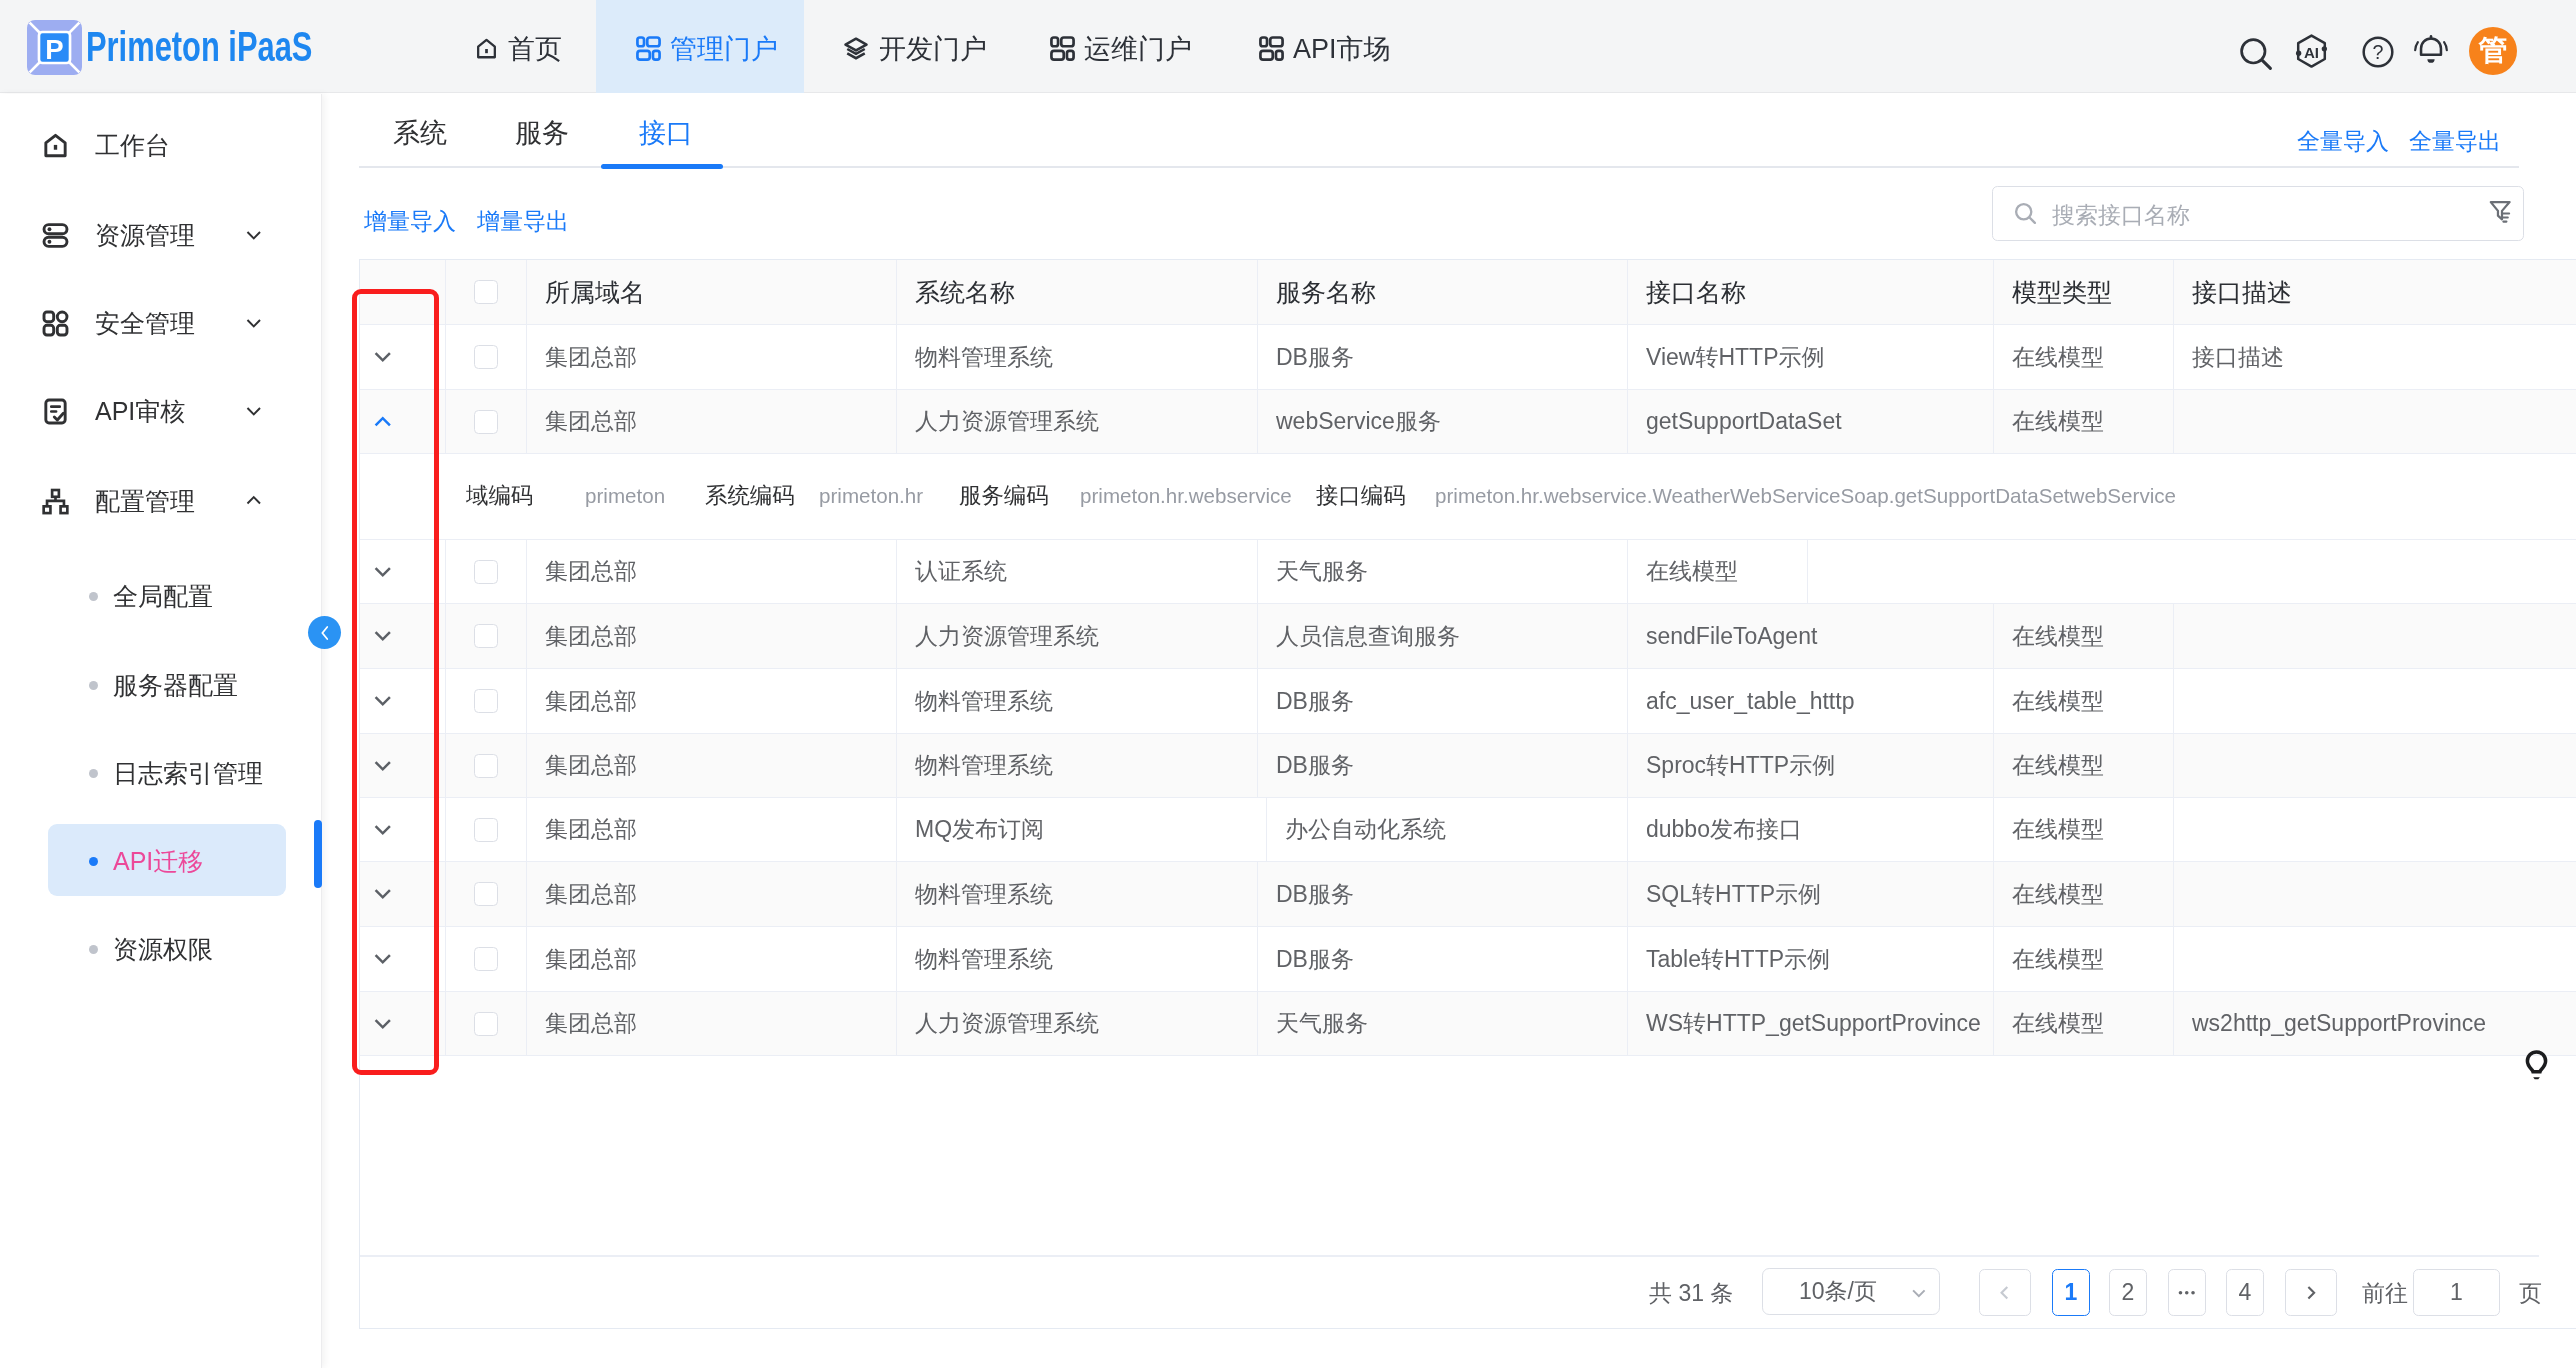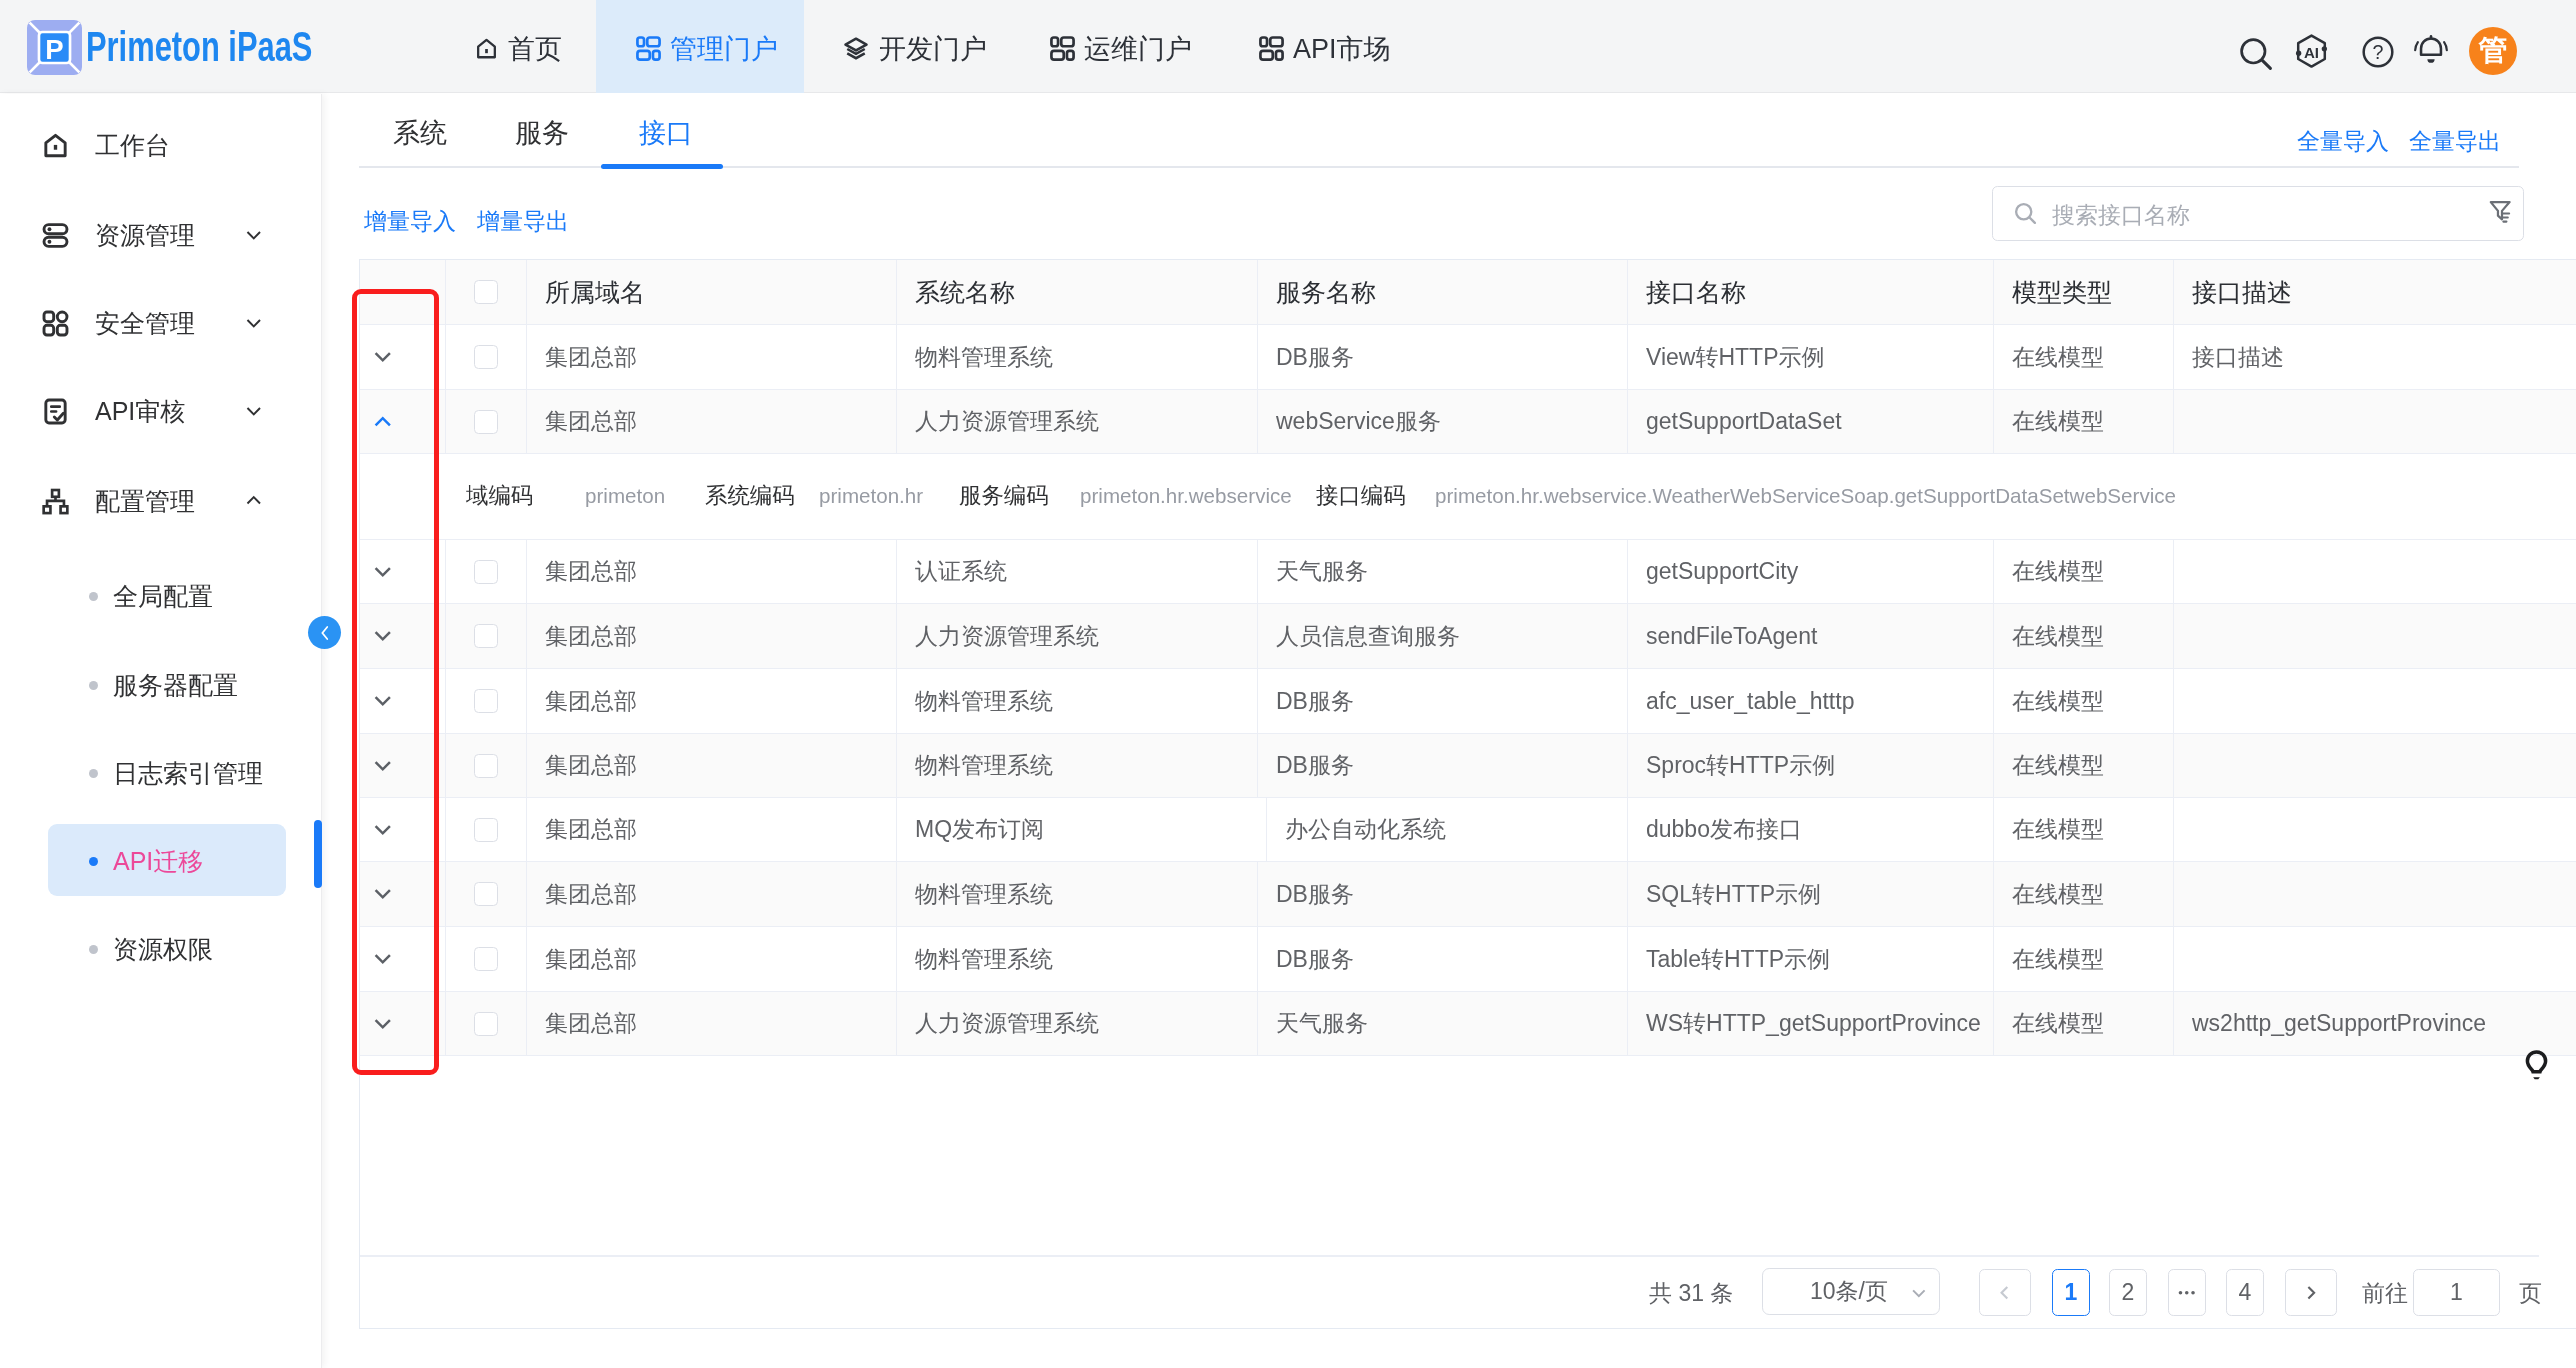--- a/index.html
+++ b/index.html
@@ -296,21 +296,20 @@
         <svg width="21.5" height="21.5" viewBox="0 0 24 24" fill="none">
           <path d="M4 8 L12 16 L20 8" stroke="#5c6066" stroke-width="2.8" fill="none"></path>
         </svg>
       </div>
       <div class="td c1">
         <span class="cb"></span>
       </div>
       <div class="td c2">集团总部</div>
       <div class="td c3">认证系统</div>
       <div class="td c4">天气服务</div>
-      <div class="td c5">getSupportCity</div>
       <div class="td c6">在线模型</div>
       <div class="td c7"></div>
     </div>
 <div class="tr stripe" style="height:65px">
       <div class="td c0">
         <svg width="21.5" height="21.5" viewBox="0 0 24 24" fill="none">
           <path d="M4 8 L12 16 L20 8" stroke="#5c6066" stroke-width="2.8" fill="none"></path>
         </svg>
       </div>
       <div class="td c1">
@@ -415,21 +414,21 @@
       <div class="td c2">集团总部</div>
       <div class="td c3">人力资源管理系统</div>
       <div class="td c4">天气服务</div>
       <div class="td c5">WS转HTTP_getSupportProvince</div>
       <div class="td c6">在线模型</div>
       <div class="td c7">ws2http_getSupportProvince</div>
     </div>
   <div class="pgline"></div>
   <div class="pg" style="left:1289px">共 31 条</div>
   <div class="sel">
-      <span style="margin-left:47px">10条/页</span>
+      <span style="margin-left:36px">10条/页</span>
     <svg class="abs" style="left:146px;top:14.3px" width="19.7" height="19.7" viewBox="0 0 24 24" fill="none">
         <path d="M5 9 L12 16 L19 9" stroke="#a9adb5" stroke-width="2.4"></path>
       </svg>
   </div>
   <div class="pgbtn" style="left:1619px;width:52px">
       <svg width="19.7" height="19.7" viewBox="0 0 24 24" fill="none">
         <path d="M15 5 L8 12 L15 19" stroke="#c6cad1" stroke-width="2.6"></path>
       </svg>
     </div>
   <div class="pgbtn on" style="left:1692px;width:38px">1</div>

